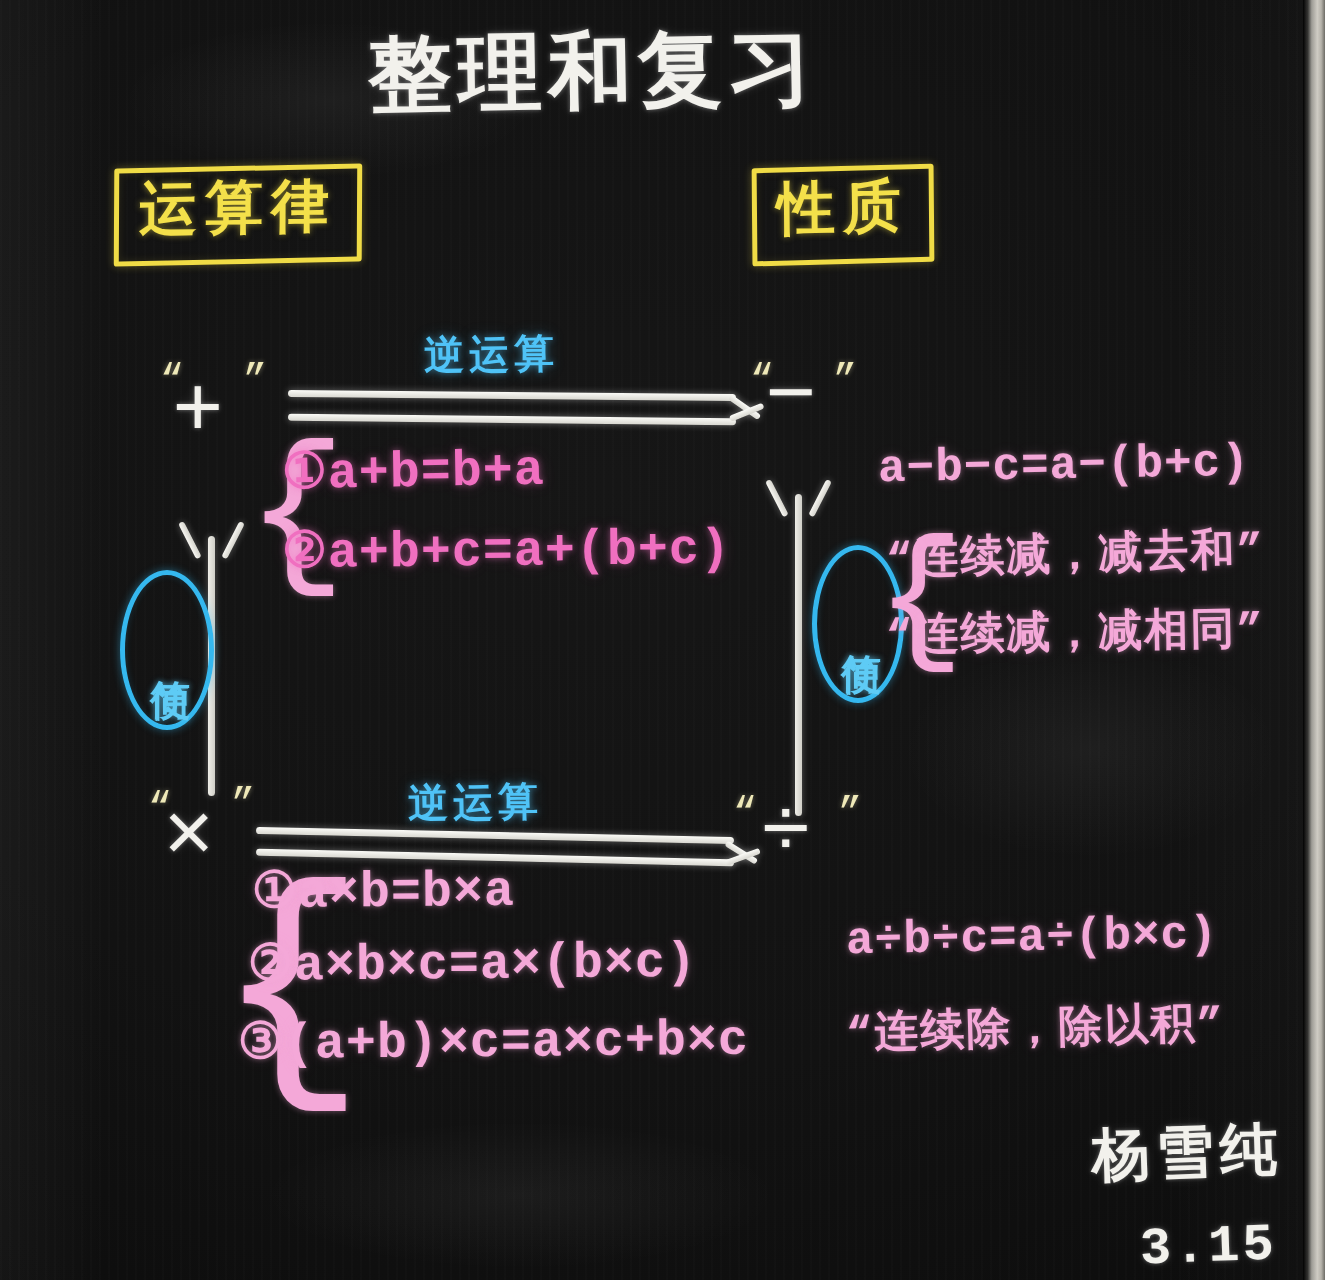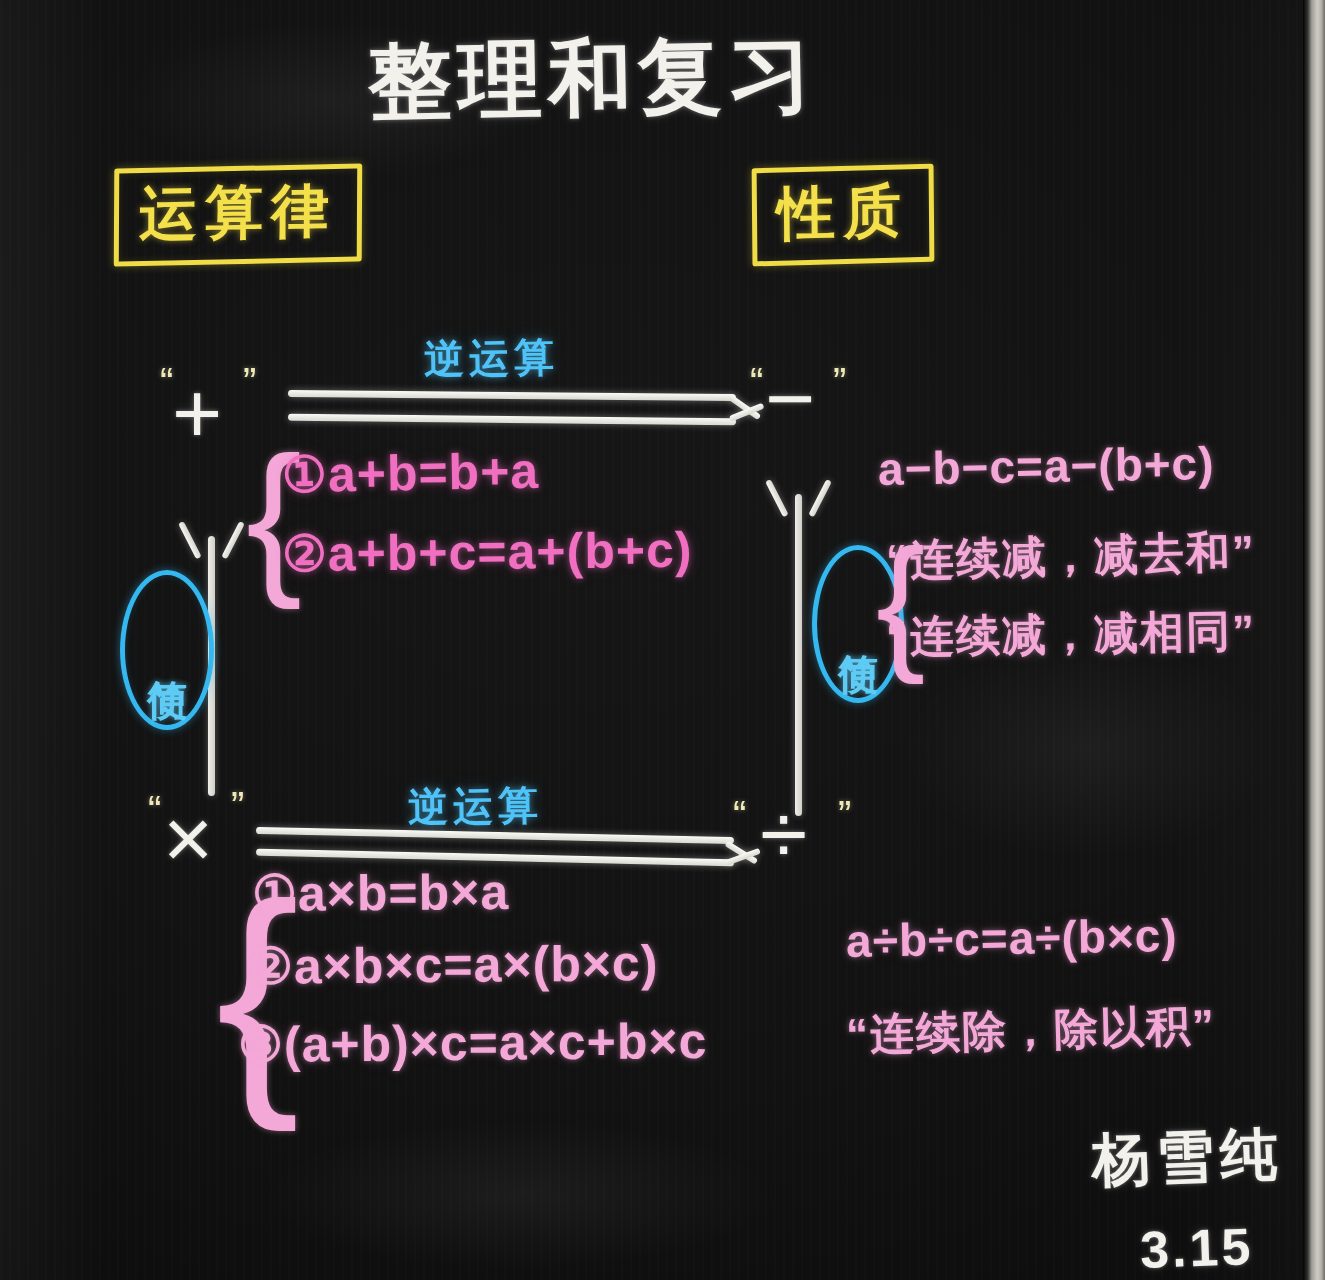--- a/index.html
+++ b/index.html
@@ -4,21 +4,21 @@
 <style>
   html,body{margin:0;padding:0;background:#0b0b0b;}
   #board{
     position:relative;
     width:1325px;height:1280px;
     overflow:hidden;
     background:
       linear-gradient(90deg, rgba(255,255,255,0.035) 0%, rgba(255,255,255,0.0) 8%, rgba(255,255,255,0.0) 88%, rgba(255,255,255,0.02) 100%),
       repeating-linear-gradient(90deg, rgba(255,255,255,0.012) 0px, rgba(255,255,255,0.012) 2px, rgba(0,0,0,0) 2px, rgba(0,0,0,0) 9px),
       radial-gradient(140% 110% at 46% 38%, #161616 0%, #121212 42%, #0c0c0c 72%, #080808 100%);
-    font-family:Liberation Sans, sans-serif;
+    font-family:Liberation Mono, monospace;
   }
   
   .frame-right{
     position:absolute;top:0;right:0;width:17px;height:100%;
     background:linear-gradient(90deg,#3a3a38 0%,#9e9c96 22%,#cfccc4 55%,#b5b2aa 78%,#6d6b65 100%);
   }
   .frame-right-inner{
     position:absolute;top:0;right:17px;width:5px;height:100%;
     background:linear-gradient(90deg,rgba(0,0,0,0.9),rgba(120,118,112,0.35));
   }

